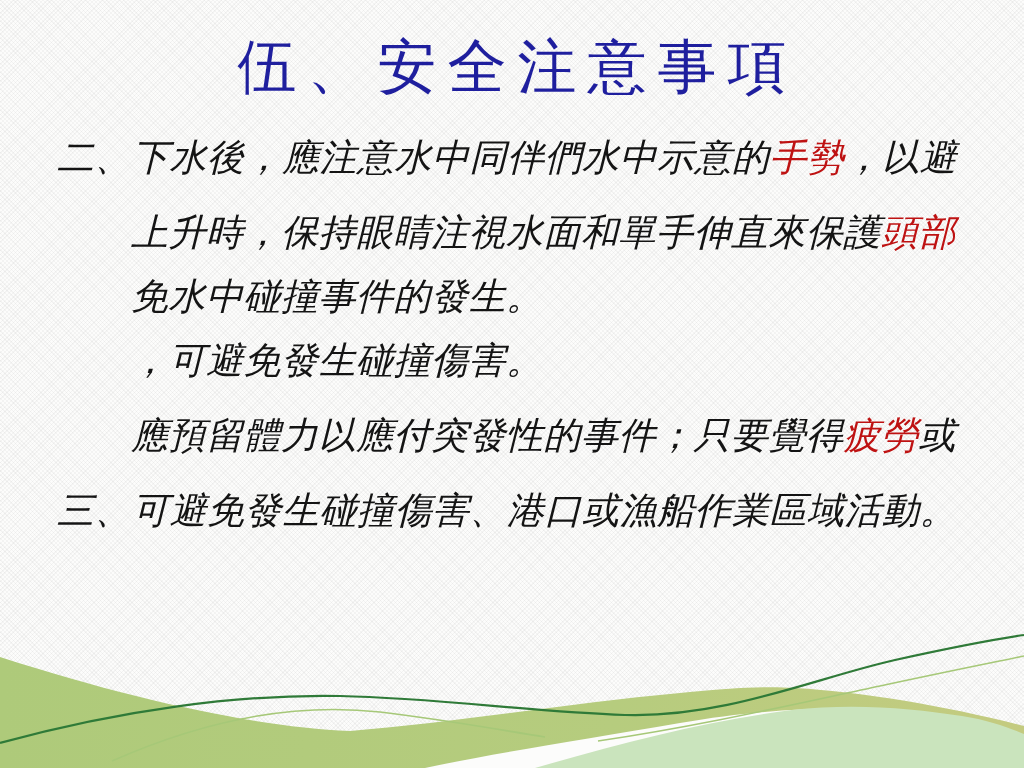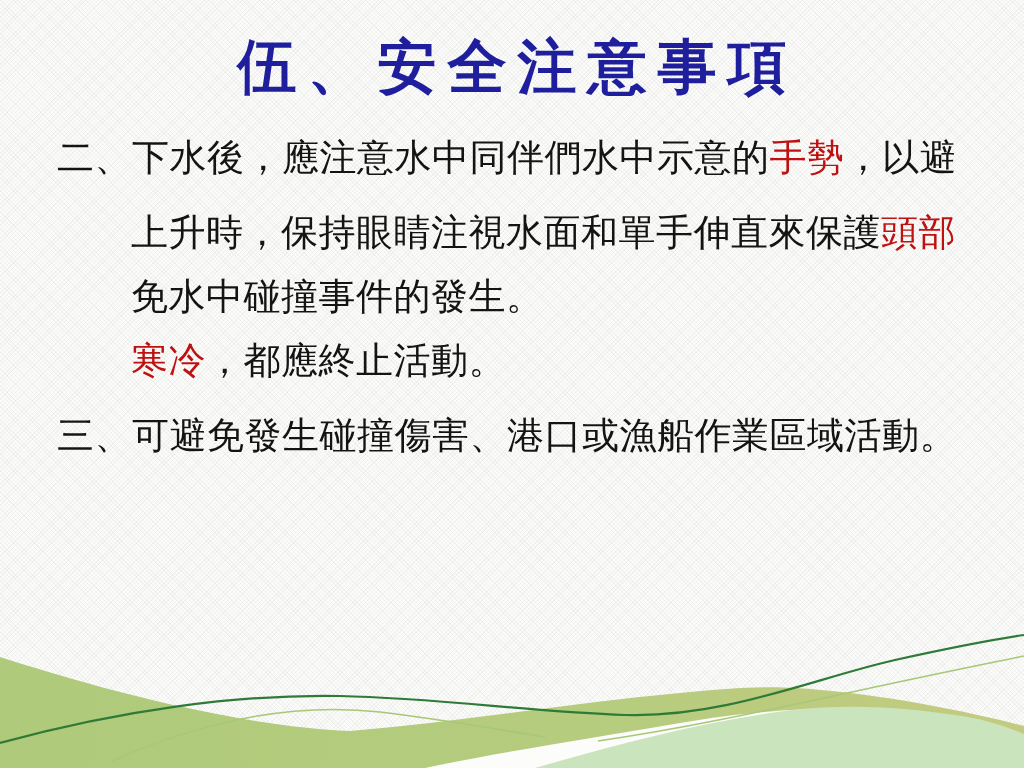--- a/index.html
+++ b/index.html
@@ -16,37 +16,38 @@
   }
   .deco{
     position:absolute;left:0;top:0;width:1024px;height:768px;
     pointer-events:none;
   }
   .title{
     position:absolute;
     left:0;right:0;top:28px;
     text-align:center;
     font-size:59px;
-    font-weight:bold;
+    font-weight:normal;
     letter-spacing:11px;
     padding-left:11px; 
     color:#1f1f9e;
     white-space:nowrap;
   }
   .textblock{
     position:absolute;
     left:57px; right:44px; top:126px;
     color:#141414;
   }
   .line{
     font-size:37px;
     line-height:64px;
     min-height:64px;
     letter-spacing:0.5px;
     white-space:nowrap;
+    font-style:italic;
   }
   .line.indent{padding-left:74px;}
   .line.gap{margin-top:11px;}
   .hl{color:#be1212;}
 </style>
 </head>
 <body>
 
 <div class="slide">
 
@@ -75,24 +76,27 @@
     </div>
 
     <div class="line indent gap">
       <span>上升時，保持眼睛注視水面和單手伸直來保護</span><span class="hl">頭部</span>
     </div>
 
     <div class="line indent">
       <span>免水中碰撞事件的發生。</span>
     </div>
 
+    <div class="line indent">
+      <span>，可避免發生碰撞傷害。</span>
+    </div>
 
+    <div class="line indent gap">
+      <span>應預留體力以應付突發性的事件；只要覺得</span><span class="hl">疲勞</span><span>或</span>
+    </div>
 
-    <div class="line indent">
-      <span class="hl">寒冷</span><span>，都應終止活動。</span>
-    </div>
 
     <div class="line gap">
       <span>三、可避免發生碰撞傷害、港口或漁船作業區域活動。</span>
     </div>
 
   </div>
 </div>
 
 </body></html>

